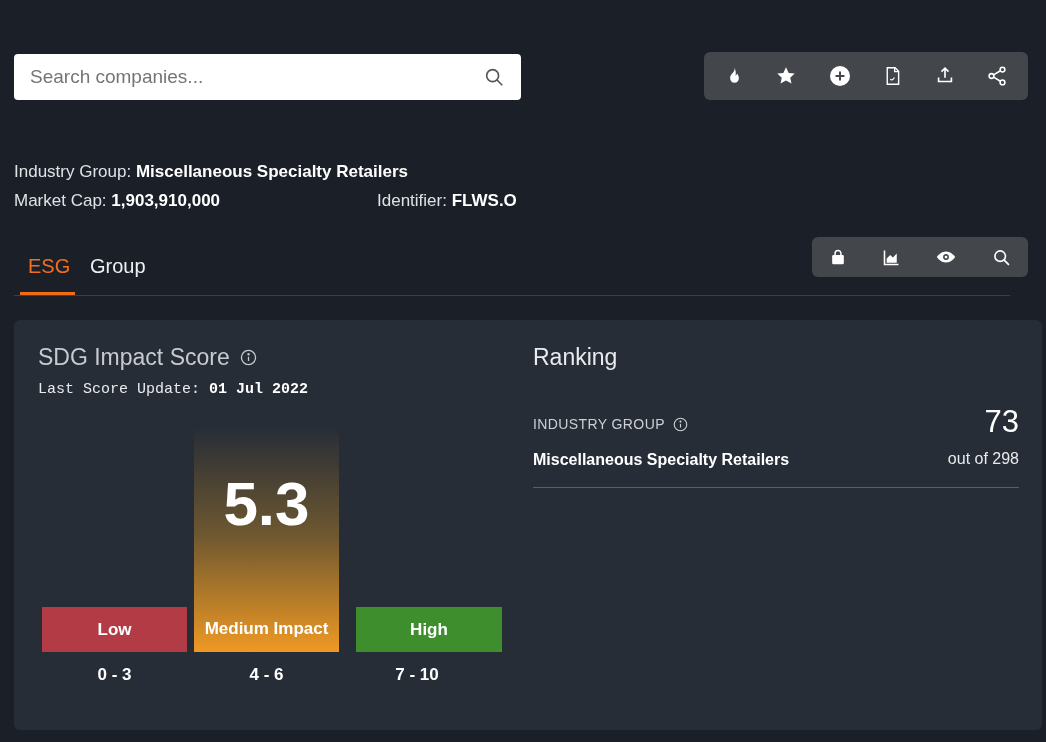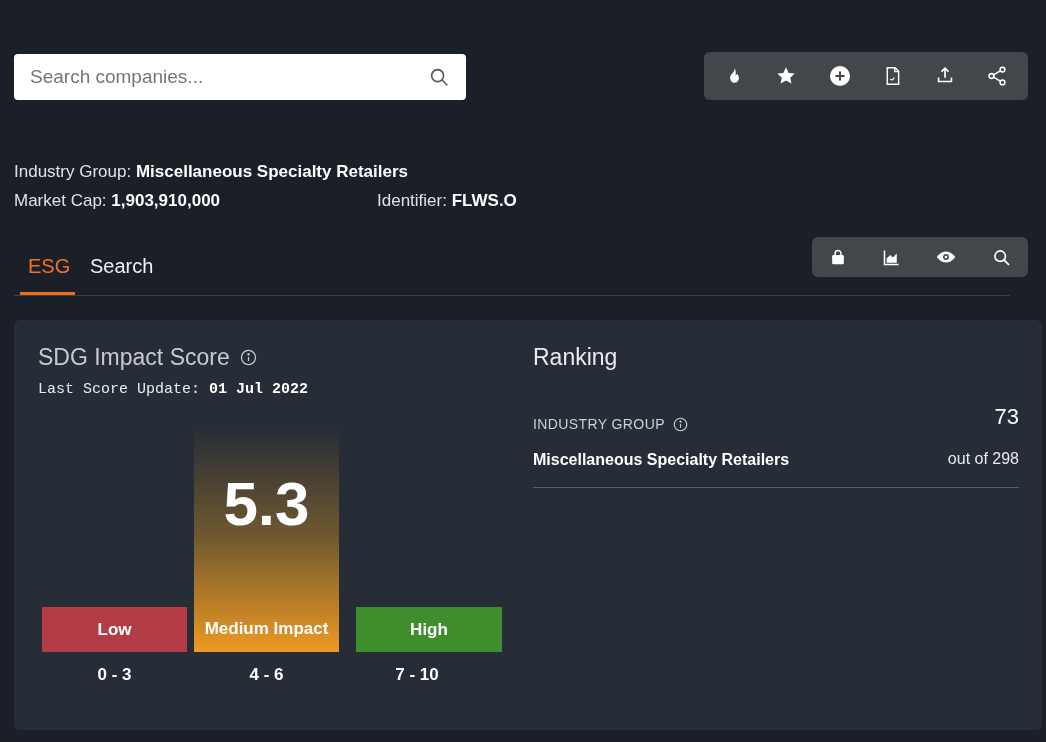--- a/index.html
+++ b/index.html
@@ -8,21 +8,21 @@
     position: relative;
     background: #1a1f28;
     font-family: "Liberation Sans", sans-serif;
     overflow: hidden;
     color: #eef0f2;
   }
 
   
   .search-bar {
     position: absolute; left: 14px; top: 54px;
-    width: 452px; height: 46px;
+    width: 507px; height: 46px;
     background: #ffffff; border-radius: 4px;
     display: flex; align-items: center;
   }
   .search-bar input {
     flex: 1; border: none; outline: none; background: transparent;
     font-family: "Liberation Sans", sans-serif;
     font-size: 19px; color: #333; padding: 0 10px 0 16px;
   }
   .search-bar input::placeholder { color: #757575; }
   .search-bar .mag { margin-right: 16px; display: flex; }
@@ -86,21 +86,21 @@
   .range-med  { left: 180px; width: 145px; }
   .range-high { left: 330px; width: 146px; }
 
   
   .ranking-title { position: absolute; left: 519px; top: 24px; font-size: 23px; color: #e9ebee; }
   .ranking-group-label {
     position: absolute; left: 519px; top: 96px; font-size: 14px; color: #ccd0d4;
     letter-spacing: 0.4px; display: flex; align-items: center; gap: 8px;
   }
   .ranking-group-name { position: absolute; left: 519px; top: 131px; font-size: 16px; font-weight: 700; color: #fff; }
-  .ranking-rank { position: absolute; right: 23px; top: 84px; font-size: 22px; color: #fff; }
+  .ranking-rank { position: absolute; right: 23px; top: 84px; font-size: 31px; color: #fff; }
   .ranking-outof { position: absolute; right: 23px; top: 130px; font-size: 16px; color: #e8eaec; }
   .ranking-divider { position: absolute; left: 519px; right: 23px; top: 167px; height: 1px; background: #5a5f66; }
 
   svg { display: block; }
 </style>
 </head>
 <body>
 
 <div class="search-bar">
   <input type="text" placeholder="Search companies..." style="">
@@ -159,21 +159,21 @@
 <div class="info-line line2">
   <span>Market Cap:</span>
   <b>1,903,910,000</b>
 </div>
 <div class="info-line line2b">
   <span>Identifier:</span>
   <b>FLWS.O</b>
 </div>
 
 <div class="tab tab-esg">ESG</div>
-<div class="tab tab-peers">Search</div>
+<div class="tab tab-peers">Group</div>
 <div class="tab-underline"></div>
 <div class="tab-hairline"></div>
 
 <div class="toolbar view">
   <span class="icon-btn">
     <svg width="20" height="21" viewBox="0 0 24 24">
       <path d="M8.5 10V7a3.5 3.5 0 0 1 7 0v3" fill="none" stroke="#fff" stroke-width="1.8"></path>
       <rect x="5" y="9" width="14" height="11" rx="1.5" fill="#fff"></rect>
     </svg>
   </span>

